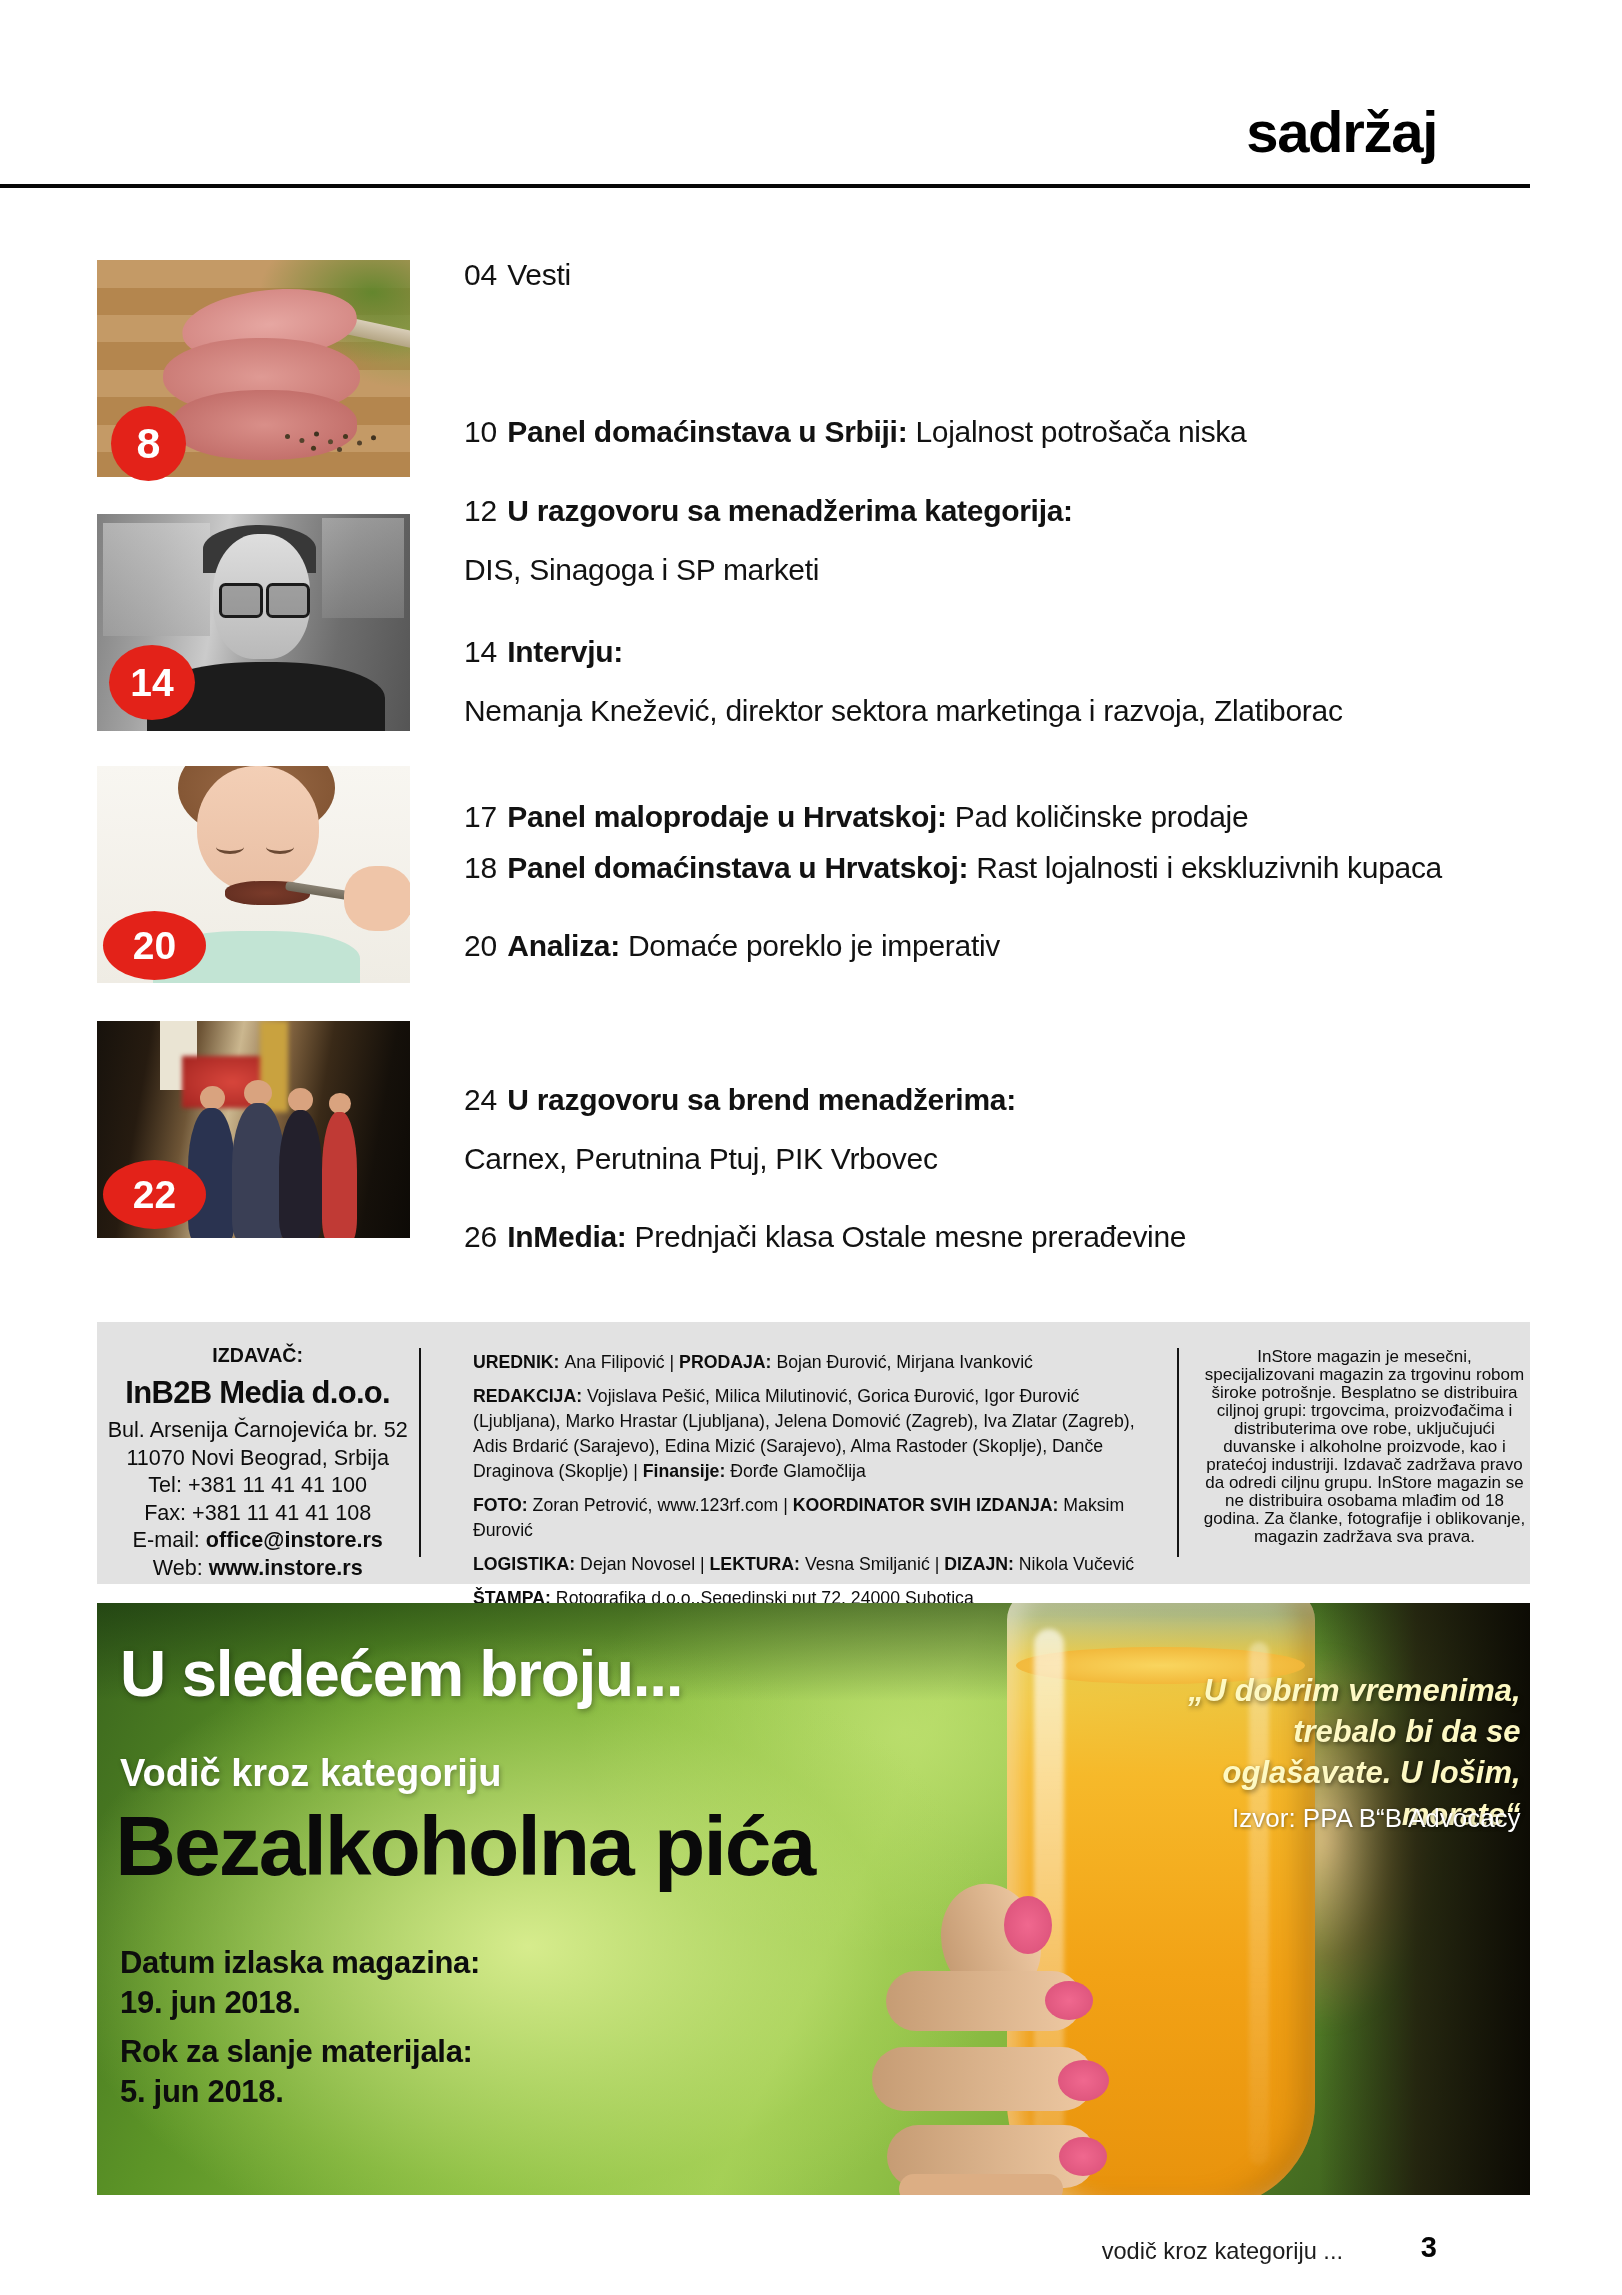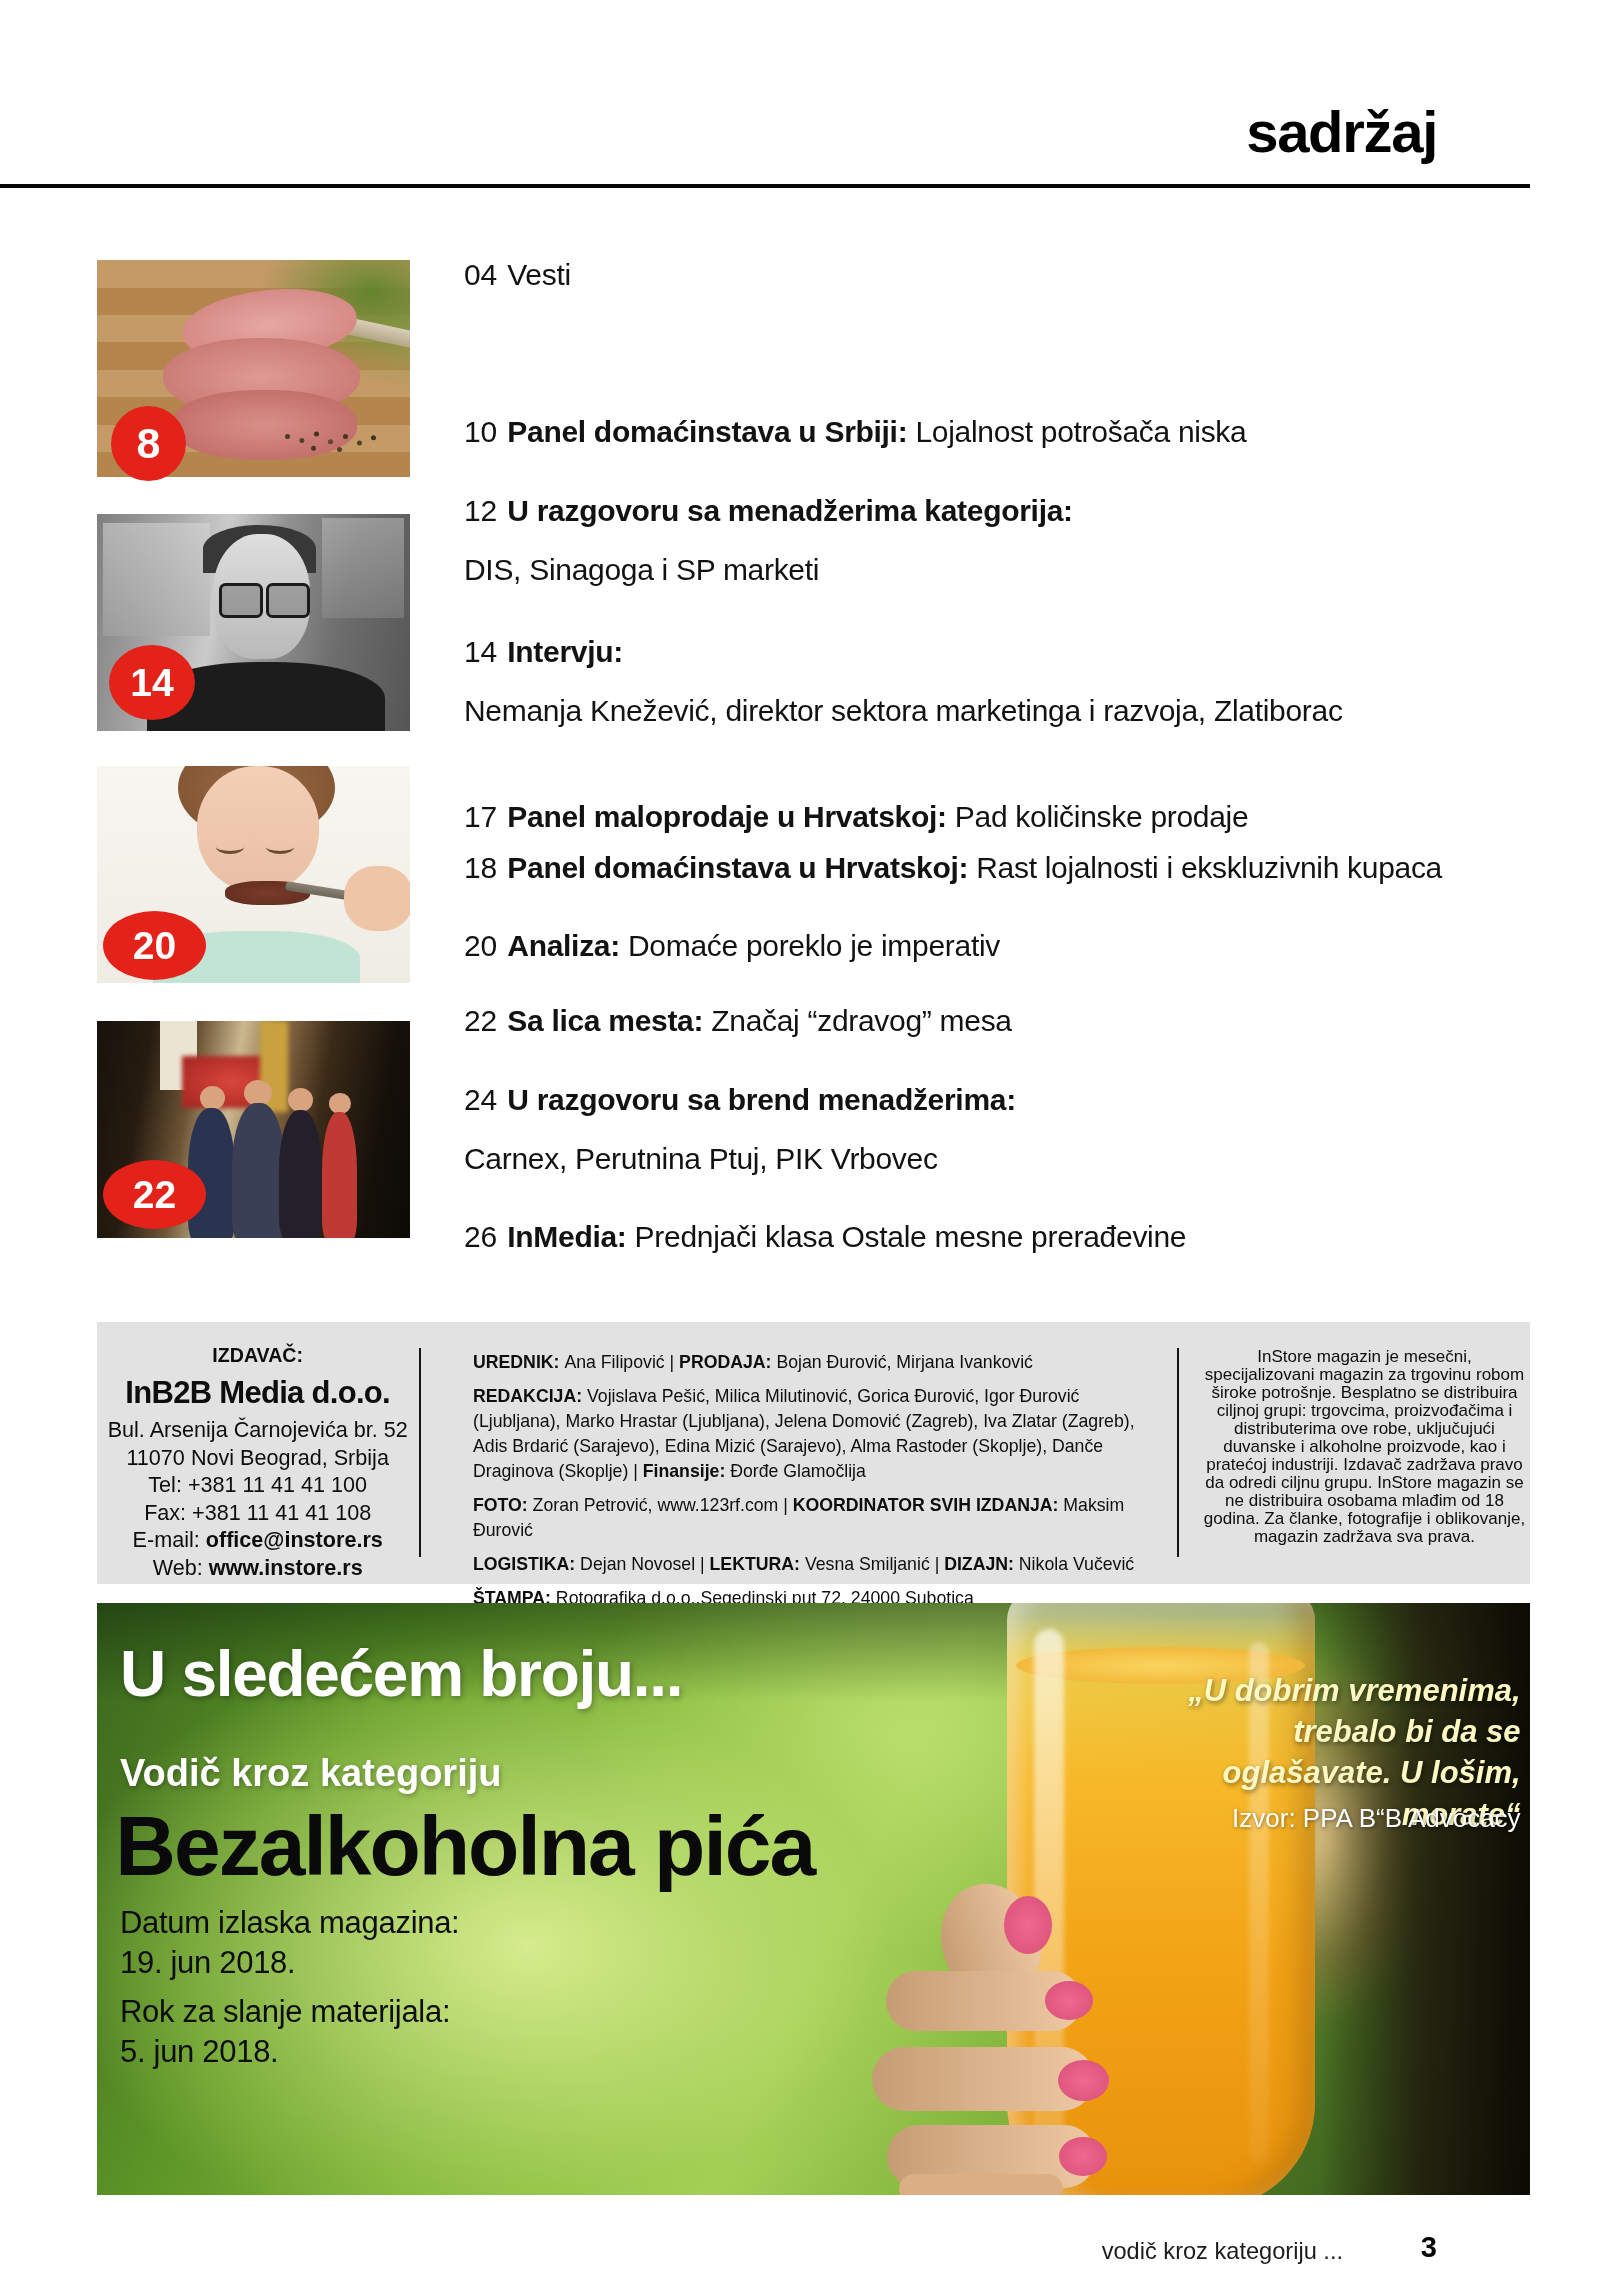--- a/index.html
+++ b/index.html
@@ -126,21 +126,21 @@
   .n-thumb{left:907px;top:293px;width:48px;height:58px;}
   .n1{left:948px;top:378px;width:48px;height:39px;}
   .n2{left:961px;top:457px;width:51px;height:41px;}
   .n3{left:962px;top:534px;width:48px;height:39px;}
 
   .promo-heading{left:23px;top:34px;font-size:64px;font-weight:700;color:#fff;letter-spacing:-1.3px;
                  text-shadow:1.3px 2px 6.5px rgba(0,0,0,.35);text-align:right;}
   .promo-sub{left:23px;top:149px;font-size:38px;font-weight:700;color:#fff;
              text-shadow:1.3px 2px 5.2px rgba(0,0,0,.3);}
   .promo-category{left:18.3px;top:195px;font-size:84px;font-weight:700;color:#0a0a0a;letter-spacing:-2px;}
-  .promo-datelabel,.promo-date{left:23px;font-size:31px;font-weight:400;color:#0d0d0d;letter-spacing:-0.3px;}
+  .promo-datelabel,.promo-date{left:23px;font-size:31px;font-weight:700;color:#0d0d0d;letter-spacing:-0.3px;margin-top:40px;}
   .dl1{top:302px;}.dv1{top:342px;}.dl2{top:391px;}.dv2{top:431px;}
   .promo-quote{right:14.4px;text-align:right;color:#fef9c3;font-style:italic;font-weight:700;
                font-size:31px;line-height:1;text-shadow:1.3px 2px 5.2px rgba(0,0,0,.45);margin-top:36px;}
   .q0{top:36px;}.q1{top:77px;}.q2{top:118px;}.q3{top:160px;}
   .promo-quote-source{right:14.4px;top:200px;font-size:26px;color:#fff;font-weight:400;
                       text-shadow:0.7px 1.3px 3.9px rgba(0,0,0,.45);}
   .promo-bar{left:0;right:0;top:467px;height:113px;background:rgba(52,96,40,.8);}
   .bar-line{position:absolute;left:0;right:0;text-align:center;color:#fff;font-weight:700;
             font-size:33px;letter-spacing:-0.3px;text-shadow:0.7px 1.3px 3.9px rgba(0,0,0,.3);}
   .bl1{top:15.7px;}.bl2{top:69px;}
@@ -204,21 +204,20 @@
 
   <div class="toc-entry" style="top:260px"><span class="toc-num">04</span><b></b><span>Vesti</span></div>
   <div class="toc-entry" style="top:417px"><span class="toc-num">10</span><b>Panel domaćinstava u Srbiji:</b><span> Lojalnost potrošača niska</span></div>
   <div class="toc-entry" style="top:496px"><span class="toc-num">12</span><b>U razgovoru sa menadžerima kategorija:</b></div>
   <div class="toc-entry" style="top:555px">DIS, Sinagoga i SP marketi</div>
   <div class="toc-entry" style="top:637px"><span class="toc-num">14</span><b>Intervju:</b></div>
   <div class="toc-entry" style="top:696px">Nemanja Knežević, direktor sektora marketinga i razvoja, Zlatiborac</div>
   <div class="toc-entry" style="top:802px"><span class="toc-num">17</span><b>Panel maloprodaje u Hrvatskoj:</b><span> Pad količinske prodaje</span></div>
   <div class="toc-entry" style="top:853px"><span class="toc-num">18</span><b>Panel domaćinstava u Hrvatskoj:</b><span> Rast lojalnosti i ekskluzivnih kupaca</span></div>
   <div class="toc-entry" style="top:931px"><span class="toc-num">20</span><b>Analiza:</b><span> Domaće poreklo je imperativ</span></div>
-  <div class="toc-entry" style="top:1006px"><span class="toc-num">22</span><b>Sa lica mesta:</b><span> Značaj “zdravog” mesa</span></div>
   <div class="toc-entry" style="top:1085px"><span class="toc-num">24</span><b>U razgovoru sa brend menadžerima:</b></div>
   <div class="toc-entry" style="top:1144px">Carnex, Perutnina Ptuj, PIK Vrbovec</div>
   <div class="toc-entry" style="top:1222px"><span class="toc-num">26</span><b>InMedia:</b><span> Prednjači klasa Ostale mesne prerađevine</span></div>
 
   <div class="impressum">
     <div class="imp-divider d1"></div>
     <div class="imp-divider d2"></div>
 
     <div class="imp-left">
       <div class="imp-label">IZDAVAČ:</div>

